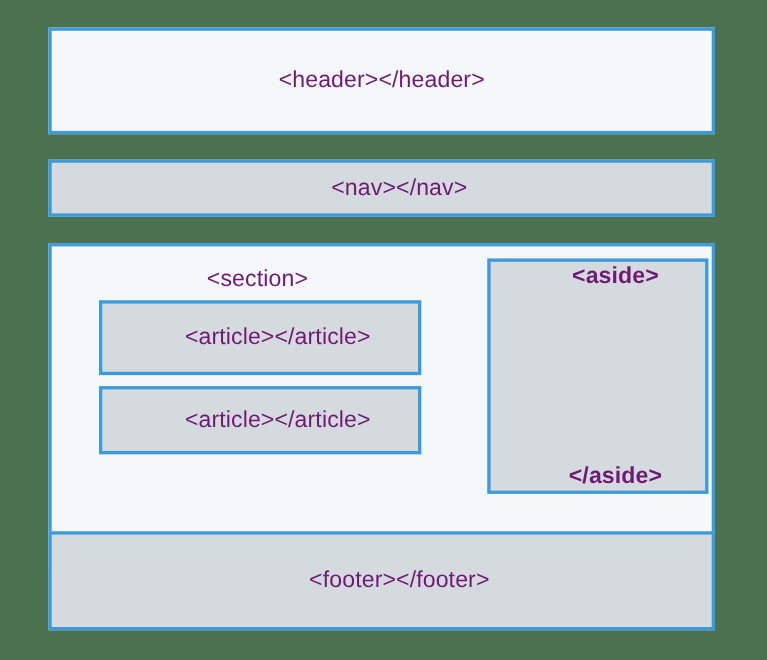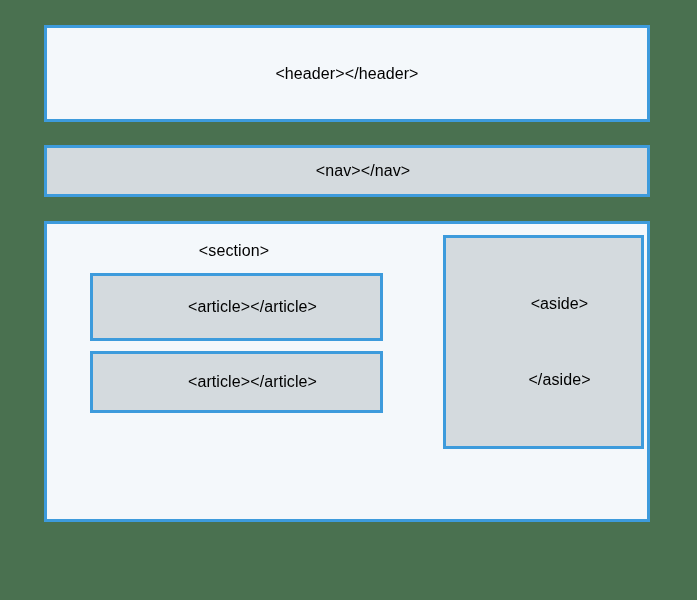--- a/index.html
+++ b/index.html
@@ -26,22 +26,22 @@
     box-sizing: border-box;
     border: 3px solid #3d9bdc;
     display: flex;
     align-items: center;
     justify-content: center;
   }
   .fill-light { background: #f4f8fb; }
   .fill-gray  { background: #d4dade; padding-left: 32px; }
 
   .tag-label {
-    color: #000000;
-    font-size: 16px;
+    color: #701a75;
+    font-size: 21px;
     font-family: "Liberation Sans", sans-serif;
     line-height: 1.25;
     white-space: nowrap;
     letter-spacing: 0.1px;
     text-align: center;
   }
 
   
   #header-box {
     left: 44px;
@@ -96,21 +96,22 @@
     height: 62px;
   }
 
   
   #aside-box {
     left: 396px;
     top: 11px;
     width: 201px;
     height: 214px;
     flex-direction: column;
-    justify-content: center;
+    justify-content: space-between;
+    font-weight: bold;
   }
   #aside-open-label  { margin-bottom: 56px; }
 
   
   #footer-box {
     left: 44px;
     top: 483px;
     width: 606px;
     height: 90px;
   }
@@ -140,14 +141,17 @@
       <span class="tag-label">&lt;article&gt;&lt;/article&gt;</span>
     </div>
 
 
     <div class="box fill-gray" id="aside-box">
       <span class="tag-label" id="aside-open-label">&lt;aside&gt;</span>
       <span class="tag-label" id="aside-close-label">&lt;/aside&gt;</span>
     </div>
   </div>
 
+  <div class="box fill-gray" id="footer-box">
+    <span class="tag-label">&lt;footer&gt;&lt;/footer&gt;</span>
+  </div>
 
 </div>
 
 </body></html>

